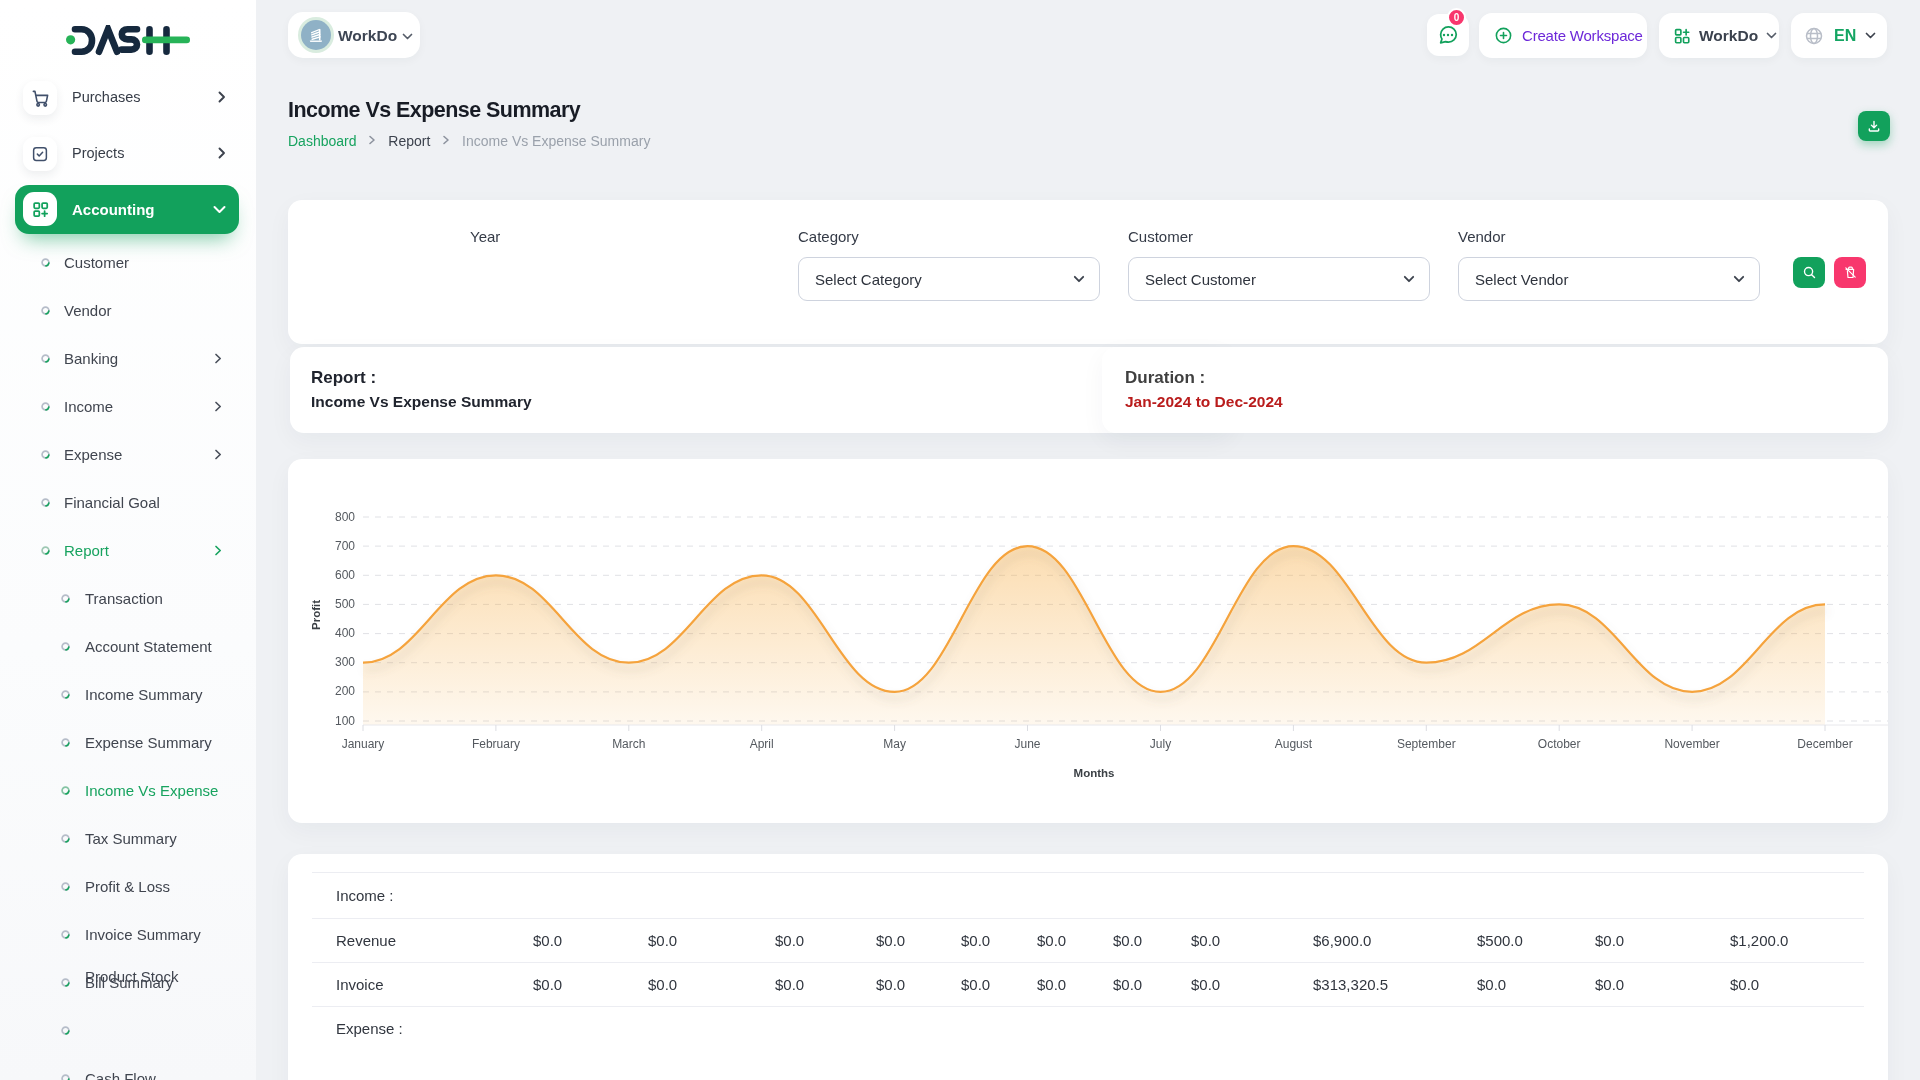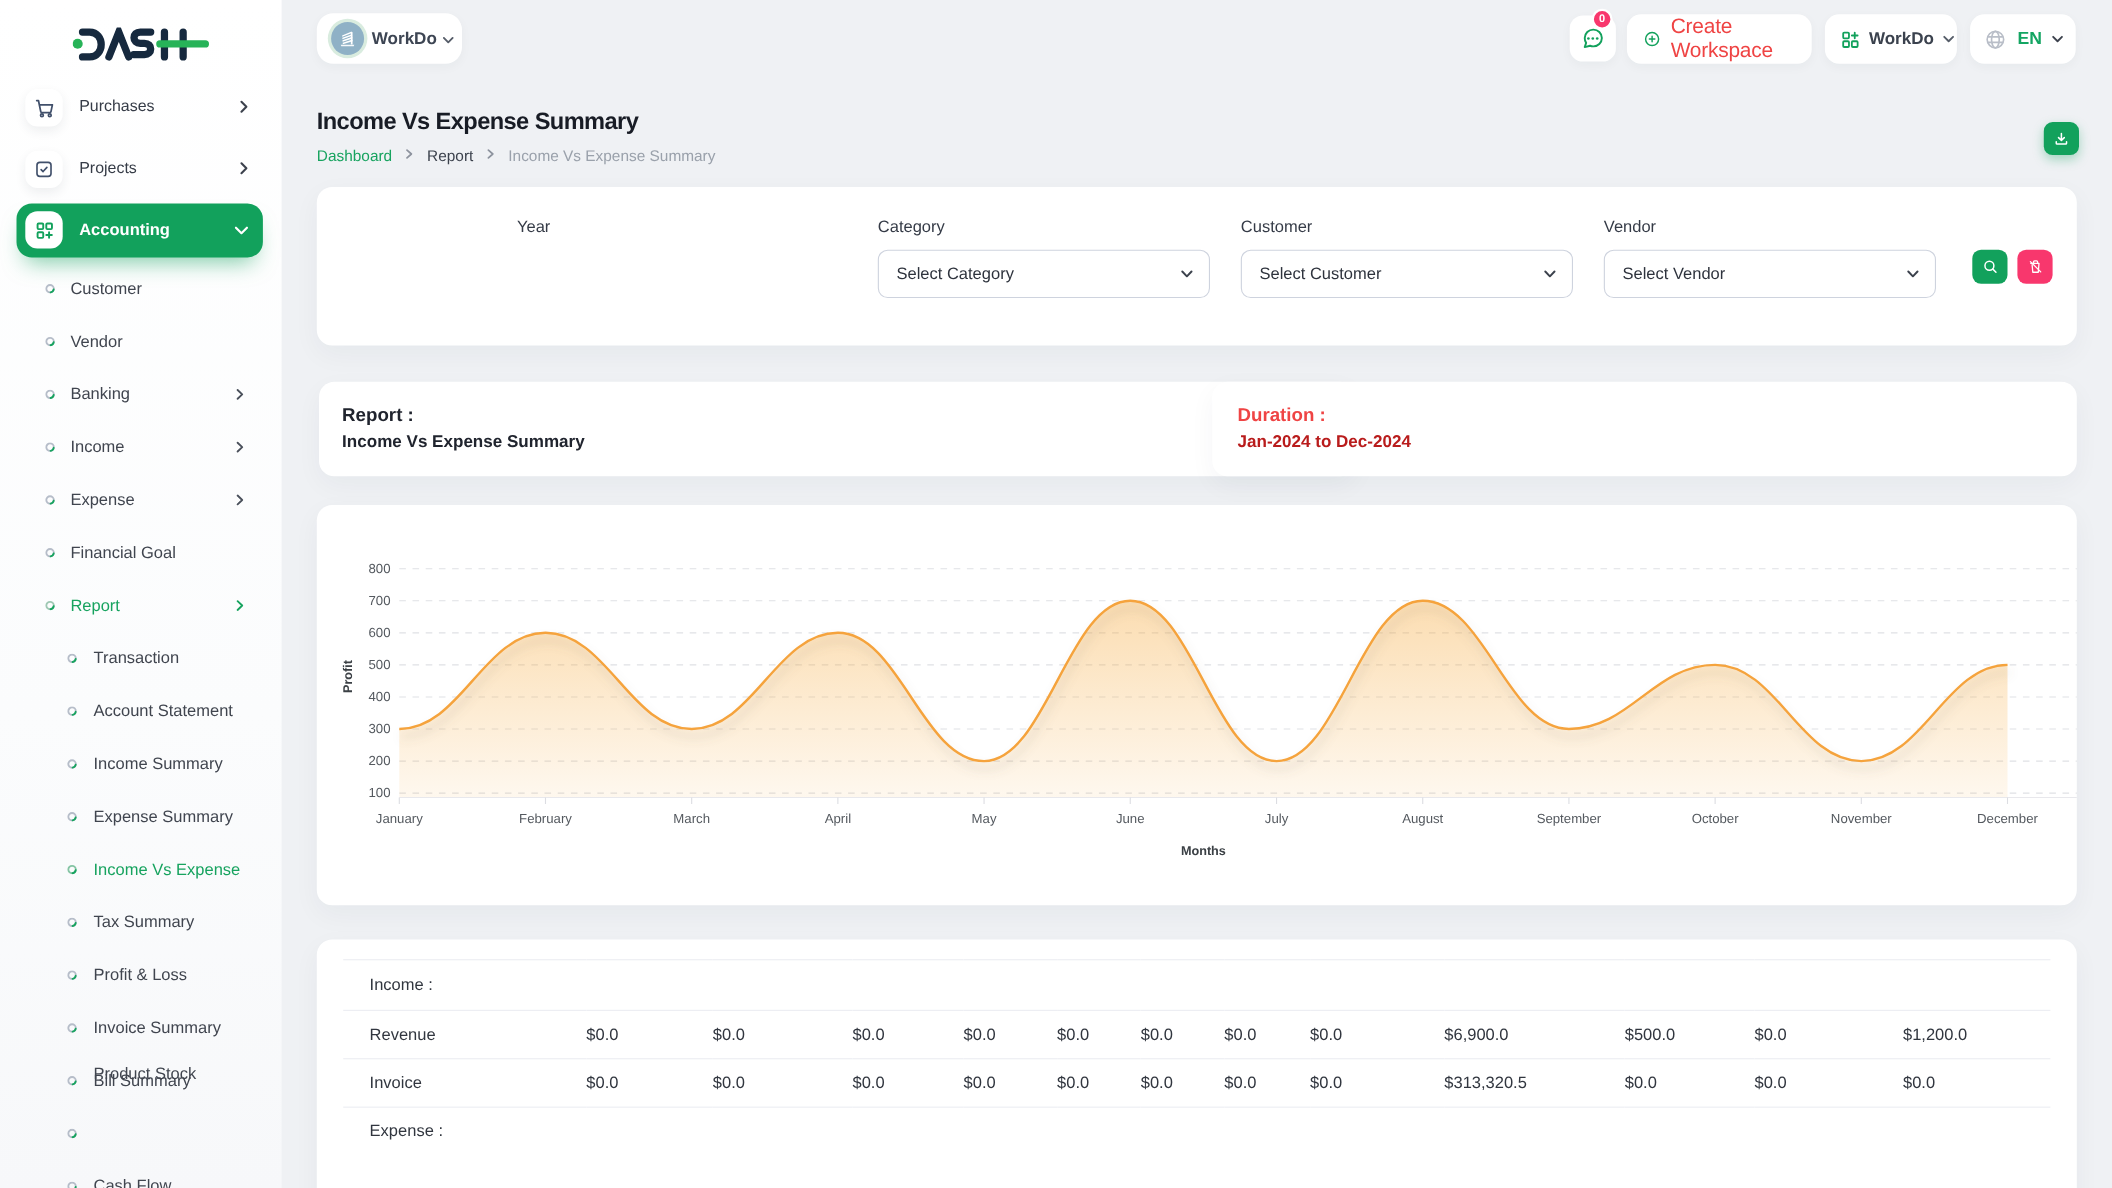--- a/index.html
+++ b/index.html
@@ -214,21 +214,21 @@
       <circle cx="6" cy="2" r="1.2" fill="#12a15c"></circle>
       <circle cx="10" cy="2" r="1.2" fill="#12a15c"></circle>
     </svg>
   <div style="position:absolute;left:20px;top:-6px;width:19px;height:19px;border-radius:50%;background:#f8376d;border:2.5px solid #fff;color:#fff;font-size:10px;font-weight:700;display:flex;align-items:center;justify-content:center">0</div>
 </div>
 <div class="pill" style="left:1479px;top:13px;width:168px;height:45px;border-radius:13px">
   <svg style="margin-left:15px" width="19" height="19" viewBox="0 0 24 24" fill="none" stroke="#12a15c" stroke-width="2" stroke-linecap="round">
       <circle cx="12" cy="12" r="9"></circle>
       <path d="M12 8.2v7.6M8.2 12h7.6"></path>
     </svg>
-  <span style="margin-left:9px;font-size:19px;font-weight:500;color:#ef4444;letter-spacing:-0.2px">Create Workspace</span>
+  <span style="margin-left:9px;font-size:15px;font-weight:500;color:#6d28d9;letter-spacing:-0.2px">Create Workspace</span>
 </div>
 <div class="pill" style="left:1659px;top:13px;width:120px;height:45px;border-radius:13px">
   <svg style="margin-left:14px" width="18" height="18" viewBox="0 0 24 24" fill="none" stroke="#12a15c" stroke-width="2.2" stroke-linecap="round" stroke-linejoin="round">
       <rect x="3.5" y="3.5" width="7" height="7" rx="1.2"></rect>
       <rect x="3.5" y="14" width="7" height="7" rx="1.2"></rect>
       <rect x="14" y="14" width="7" height="7" rx="1.2"></rect>
       <path d="M17.5 3.5v7M14 7h7"></path>
     </svg>
   <span style="margin-left:8px;font-size:15.5px;font-weight:600;color:#3b424e">WorkDo</span>
   <svg style="margin-left:8px" width="11" height="8" viewBox="0 0 11 8" fill="none" stroke="#565d69" stroke-width="1.7" stroke-linecap="round" stroke-linejoin="round">
@@ -259,21 +259,21 @@
     </svg>
   <span style="color:#9aa1ab">Income Vs Expense Summary</span>
 </div>
 <div class="abs" style="left:1858px;top:111px;width:32px;height:30px;border-radius:8px;background:#12a15c;display:flex;align-items:center;justify-content:center;box-shadow:0 4px 10px rgba(18,161,92,.35)">
   <svg width="14" height="14" viewBox="0 0 24 24" fill="none" stroke="#fff" stroke-width="2.4" stroke-linecap="round" stroke-linejoin="round">
       <path d="M12 4v10M7.5 10.5 12 15l4.5-4.5"></path>
       <path d="M4 17v2.2a1.3 1.3 0 0 0 1.3 1.3h13.4a1.3 1.3 0 0 0 1.3-1.3V17"></path>
     </svg>
 </div>
 
-<div class="card" style="left:288px;top:170px;width:1600px;height:144px">
+<div class="card" style="left:288px;top:200px;width:1600px;height:144px">
   <div class="flabel" style="left:182px;top:28px">Year</div>
   <div class="flabel" style="left:510px;top:28px">Category</div>
   <div class="fselect" style="left:510px;top:57px;width:302px">Select Category
     <svg class="cv" width="12" height="9" viewBox="0 0 12 9" fill="none" stroke="#3c424d" stroke-width="1.8" stroke-linecap="round" stroke-linejoin="round">
         <path d="M1.8 1.8 L6 6.2 L10.2 1.8"></path>
       </svg>
   </div>
   <div class="flabel" style="left:840px;top:28px">Customer</div>
   <div class="fselect" style="left:840px;top:57px;width:302px">Select Customer
     <svg class="cv" width="12" height="9" viewBox="0 0 12 9" fill="none" stroke="#3c424d" stroke-width="1.8" stroke-linecap="round" stroke-linejoin="round">
@@ -299,21 +299,21 @@
         <path d="M4.5 4.5 L19.5 19.5"></path>
       </svg>
   </div>
 </div>
 
 <div class="card" style="left:290px;top:347px;width:942px;height:86px">
   <div style="position:absolute;left:21px;top:21px;font-size:17px;font-weight:700;color:#20242e">Report :</div>
   <div style="position:absolute;left:21px;top:46px;font-size:15.5px;font-weight:700;color:#20242e">Income Vs Expense Summary</div>
 </div>
 <div class="card" style="left:1102px;top:347px;width:786px;height:86px">
-  <div style="position:absolute;left:23px;top:21px;font-size:17px;font-weight:700;color:#ef4444">Duration :</div>
+  <div style="position:absolute;left:23px;top:21px;font-size:17px;font-weight:700;color:#404040">Duration :</div>
   <div style="position:absolute;left:23px;top:46px;font-size:15.5px;font-weight:700;color:#b91c1c">Jan-2024 to Dec-2024</div>
 </div>
 
 <div class="card" style="left:288px;top:459px;width:1600px;height:364px">
   <svg width="1600" height="364" viewBox="0 0 1600 364">
     <defs>
       <linearGradient id="ag" x1="0" y1="58" x2="0" y2="262" gradientUnits="userSpaceOnUse">
         <stop offset="0" stop-color="#f6a93b" stop-opacity="0.45"></stop>
         <stop offset="1" stop-color="#f6a93b" stop-opacity="0.09"></stop>
       </linearGradient>

